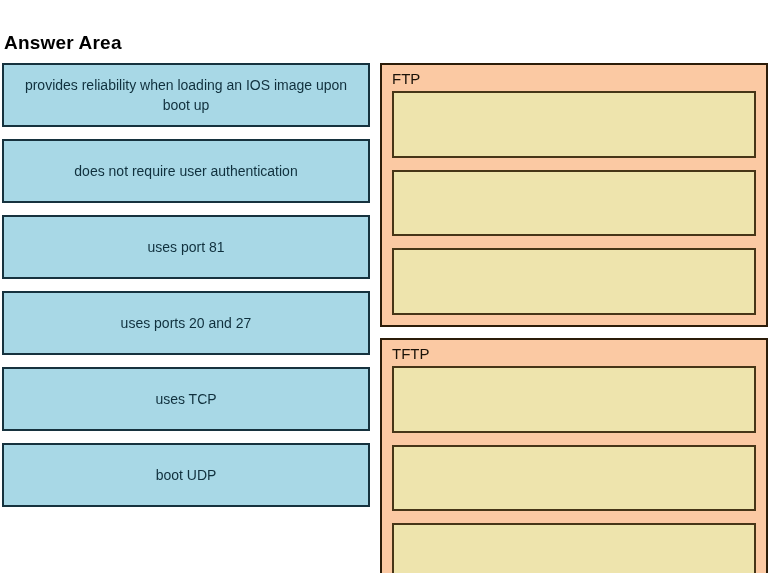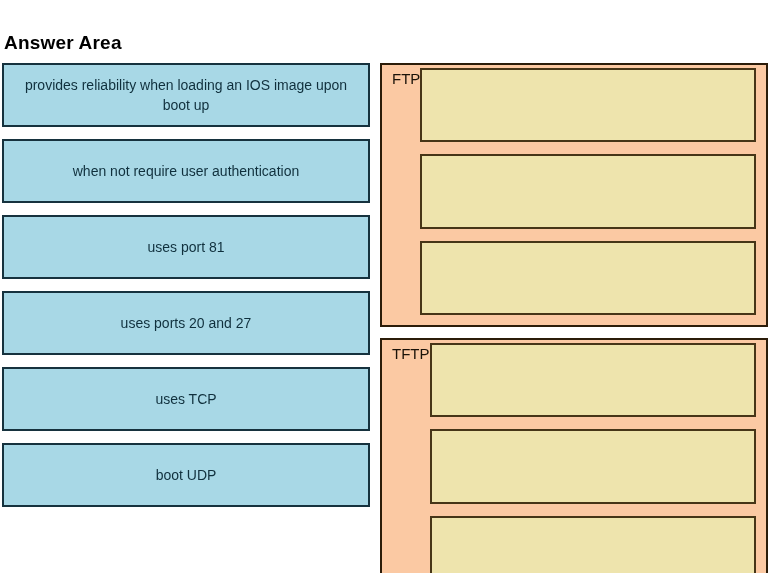--- a/index.html
+++ b/index.html
@@ -61,21 +61,21 @@
     display: flex;
     flex-direction: column;
     gap: 11px;
   }
   .bucket {
     box-sizing: border-box;
     flex: 1;
     background: #fbc9a3;
     border: 2px solid #2b1c09;
     display: flex;
-    flex-direction: row;
+    flex-direction: column;
     padding: 3px 10px 10px 10px;
   }
   .bucket-label {
     font-size: 15px;
     color: #1a1208;
     padding: 2px 0 4px 0;
     flex: 0 0 auto;
   }
   .slots {
     flex: 1;
@@ -92,21 +92,21 @@
 </style>
 </head>
 <body>
 
 <div class="stage">
 
   <h1 class="title">Answer Area</h1>
 
   <div class="left-col">
     <div class="statement">provides reliability when loading an IOS image upon boot up</div>
-    <div class="statement">when not require user authentication</div>
+    <div class="statement">does not require user authentication</div>
     <div class="statement">uses port 81</div>
     <div class="statement">uses ports 20 and 27</div>
     <div class="statement">uses TCP</div>
     <div class="statement">boot UDP</div>
   </div>
 
   <div class="right-col">
 
     <section class="bucket">
       <div class="bucket-label">FTP</div>

